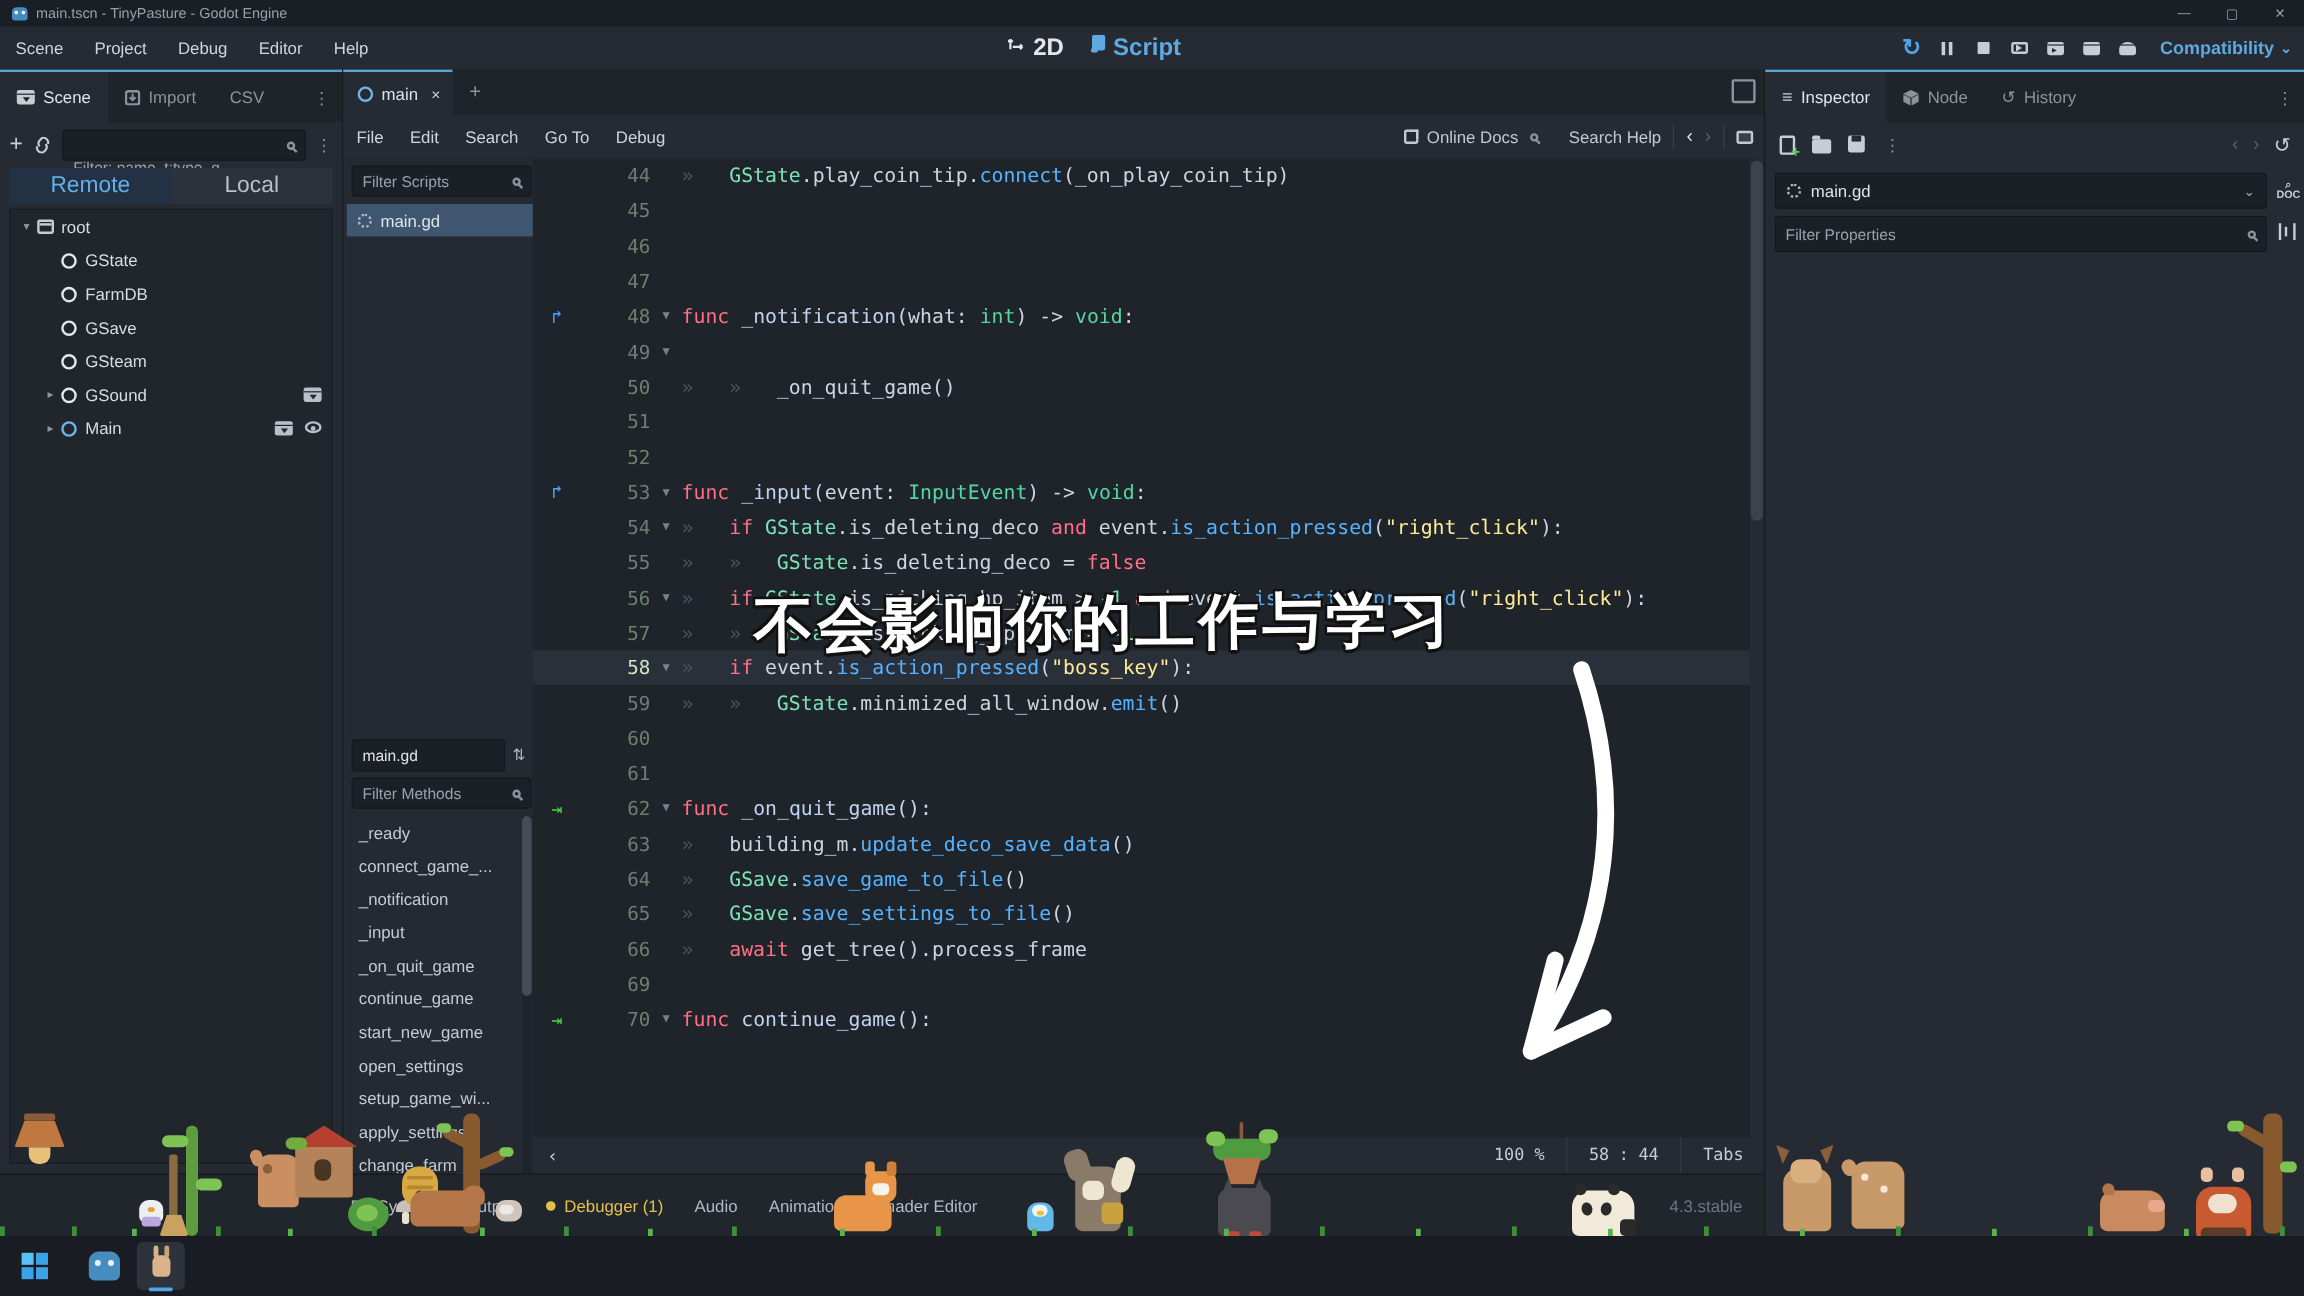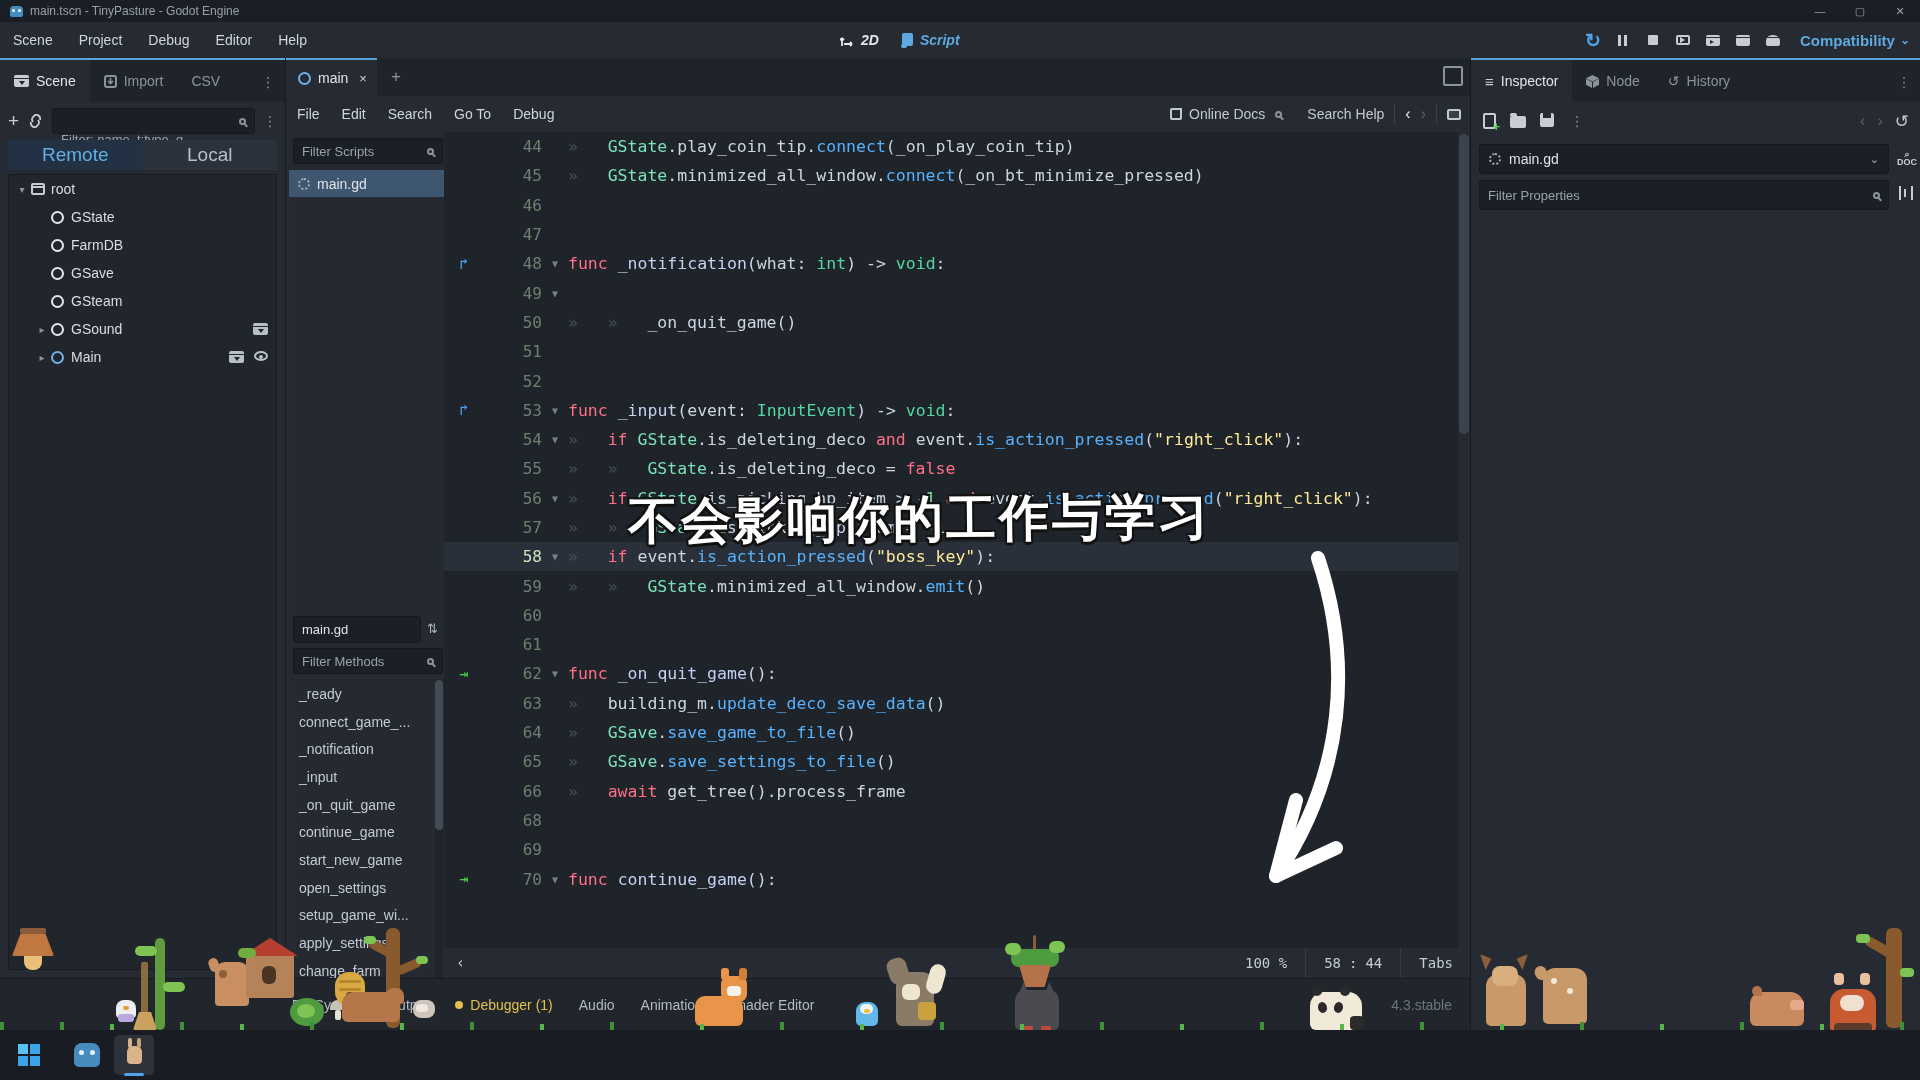--- a/index.html
+++ b/index.html
@@ -10,21 +10,21 @@
   #titlebar .glogo{width:13px;height:11px;background:#478cbf;border-radius:4px 4px 2px 2px;margin:0 7px 0 10px;position:relative;}
   #titlebar .glogo::before{content:"";position:absolute;left:2px;top:3px;width:3px;height:3px;background:#fff;border-radius:50%;}
   #titlebar .glogo::after{content:"";position:absolute;right:2px;top:3px;width:3px;height:3px;background:#fff;border-radius:50%;}
   #titlebar .ttl{font-size:12px;color:#9aa0a8;}
   .wbtns{position:absolute;right:0;top:0;height:22px;display:flex;}
   .wbtn{width:40px;height:22px;display:flex;align-items:center;justify-content:center;color:#9aa0a8;font-size:11px;}
   
   #menubar{position:absolute;left:0;top:22px;width:1920px;height:36px;background:#262b33;display:flex;align-items:center;}
   .menu-item{font-size:14px;color:#cfd5dc;padding:6px 13px;cursor:default;}
   #wsswitch{position:absolute;left:840px;top:22px;height:36px;display:flex;align-items:center;gap:22px;}
-  .ws{display:flex;align-items:flex-end;gap:6px;font-size:14px;font-weight:bold;color:#e3e7ec;font-style:italic;}
+  .ws{display:flex;align-items:flex-start;gap:6px;font-size:20px;font-weight:bold;color:#e3e7ec;}
   .ws.active{color:#5ea9e0;}
   #runbar{position:absolute;right:10px;top:24px;height:32px;display:flex;align-items:center;gap:4px;}
   .runbtn{width:26px;height:26px;display:flex;align-items:center;justify-content:center;border-radius:3px;}
   .ico-pause{width:9px;height:11px;border-left:3px solid #c8cdd3;border-right:3px solid #c8cdd3;}
   .ico-stop{width:10px;height:10px;background:#c8cdd3;border-radius:1px;}
   .ico-mon{width:14px;height:10px;border:2px solid #c8cdd3;border-radius:2px;position:relative;}
   .ico-mon::after{content:"";position:absolute;left:2px;top:0;border-left:5px solid #c8cdd3;border-top:3px solid transparent;border-bottom:3px solid transparent;}
   .ico-clap{width:14px;height:11px;background:#c8cdd3;border-radius:2px;position:relative;}
   .ico-clap::before{content:"";position:absolute;left:0;top:2px;width:14px;height:1.5px;background:#262b33;}
   .ico-clap2::after{content:"";position:absolute;left:4px;top:5px;border-left:4px solid #262b33;border-top:2.5px solid transparent;border-bottom:2.5px solid transparent;}
@@ -362,21 +362,21 @@
         <div class="mitem">apply_settings</div>
         <div class="mitem">change_farm_to</div>
       </div>
     <div class="mscroll">
         <div class="mthumb"></div>
       </div>
   </div>
 
   <div id="code">
       <div class="crow"><div class="cg"></div><div class="lnum">44</div><div class="fold"></div><div class="ctext"><span class="ind">»</span><span class="tk-c">GState</span><span>.play_coin_tip.</span><span class="tk-m">connect</span><span>(_on_play_coin_tip)</span></div></div>
-      <div class="crow"><div class="cg"></div><div class="lnum">45</div><div class="fold"></div><div class="ctext"><span class="ind">»</span><span class="tk-c">GState</span><span>.minimized_all_window.</span><span class="tk-m">connect</span><span>(_on_bt_minimize_pressed)</span></div></div>
+      <div class="crow"><div class="cg"></div><div class="lnum">45</div><div class="fold"></div></div>
       <div class="crow"><div class="cg"></div><div class="lnum">46</div><div class="fold"></div><div class="ctext"></div></div>
       <div class="crow"><div class="cg"></div><div class="lnum">47</div><div class="fold"></div><div class="ctext"></div></div>
       <div class="crow"><div class="cg ov">↱</div><div class="lnum">48</div><div class="fold">▼</div><div class="ctext"><span class="tk-k">func</span><span> </span><span class="tk-d">_notification</span><span>(what: </span><span class="tk-t">int</span><span>) -&gt; </span><span class="tk-t">void</span><span>:</span></div></div>
       <div class="crow"><div class="cg"></div><div class="lnum">49</div><div class="fold">▼</div></div>
       <div class="crow"><div class="cg"></div><div class="lnum">50</div><div class="fold"></div><div class="ctext"><span class="ind">»</span><span class="ind">»</span><span>_on_quit_game()</span></div></div>
       <div class="crow"><div class="cg"></div><div class="lnum">51</div><div class="fold"></div><div class="ctext"></div></div>
       <div class="crow"><div class="cg"></div><div class="lnum">52</div><div class="fold"></div><div class="ctext"></div></div>
       <div class="crow"><div class="cg ov">↱</div><div class="lnum">53</div><div class="fold">▼</div><div class="ctext"><span class="tk-k">func</span><span> </span><span class="tk-d">_input</span><span>(event: </span><span class="tk-t">InputEvent</span><span>) -&gt; </span><span class="tk-t">void</span><span>:</span></div></div>
       <div class="crow"><div class="cg"></div><div class="lnum">54</div><div class="fold">▼</div><div class="ctext"><span class="ind">»</span><span class="tk-k">if</span><span> </span><span class="tk-c">GState</span><span>.is_deleting_deco </span><span class="tk-k">and</span><span> event.</span><span class="tk-m">is_action_pressed</span><span>(</span><span class="tk-s">"right_click"</span><span>):</span></div></div>
       <div class="crow"><div class="cg"></div><div class="lnum">55</div><div class="fold"></div><div class="ctext"><span class="ind">»</span><span class="ind">»</span><span class="tk-c">GState</span><span>.is_deleting_deco = </span><span class="tk-k">false</span></div></div>
@@ -384,21 +384,20 @@
       <div class="crow"><div class="cg"></div><div class="lnum">57</div><div class="fold"></div><div class="ctext"><span class="ind">»</span><span class="ind">»</span><span class="tk-c">GState</span><span>.is_picking_hp_item = </span><span class="tk-n">-1</span></div></div>
       <div class="crow cur"><div class="cg"></div><div class="lnum">58</div><div class="fold">▼</div><div class="ctext"><span class="ind">»</span><span class="tk-k">if</span><span> event.</span><span class="tk-m">is_action_pressed</span><span>(</span><span class="tk-s">"boss_key"</span><span>):</span></div></div>
       <div class="crow"><div class="cg"></div><div class="lnum">59</div><div class="fold"></div><div class="ctext"><span class="ind">»</span><span class="ind">»</span><span class="tk-c">GState</span><span>.minimized_all_window.</span><span class="tk-m">emit</span><span>()</span></div></div>
       <div class="crow"><div class="cg"></div><div class="lnum">60</div><div class="fold"></div><div class="ctext"></div></div>
       <div class="crow"><div class="cg"></div><div class="lnum">61</div><div class="fold"></div><div class="ctext"></div></div>
       <div class="crow"><div class="cg cn">⇥</div><div class="lnum">62</div><div class="fold">▼</div><div class="ctext"><span class="tk-k">func</span><span> </span><span class="tk-d">_on_quit_game</span><span>():</span></div></div>
       <div class="crow"><div class="cg"></div><div class="lnum">63</div><div class="fold"></div><div class="ctext"><span class="ind">»</span><span>building_m.</span><span class="tk-m">update_deco_save_data</span><span>()</span></div></div>
       <div class="crow"><div class="cg"></div><div class="lnum">64</div><div class="fold"></div><div class="ctext"><span class="ind">»</span><span class="tk-c">GSave</span><span>.</span><span class="tk-m">save_game_to_file</span><span>()</span></div></div>
       <div class="crow"><div class="cg"></div><div class="lnum">65</div><div class="fold"></div><div class="ctext"><span class="ind">»</span><span class="tk-c">GSave</span><span>.</span><span class="tk-m">save_settings_to_file</span><span>()</span></div></div>
       <div class="crow"><div class="cg"></div><div class="lnum">66</div><div class="fold"></div><div class="ctext"><span class="ind">»</span><span class="tk-k">await</span><span> get_tree().process_frame</span></div></div>
-      <div class="crow"><div class="cg"></div><div class="lnum">68</div><div class="fold"></div><div class="ctext"></div></div>
       <div class="crow"><div class="cg"></div><div class="lnum">69</div><div class="fold"></div><div class="ctext"></div></div>
       <div class="crow"><div class="cg cn">⇥</div><div class="lnum">70</div><div class="fold">▼</div><div class="ctext"><span class="tk-k">func</span><span> </span><span class="tk-d">continue_game</span><span>():</span></div></div>
     </div>
   <div id="code-scroll">
       <div id="code-thumb"></div>
     </div>
 
   <div id="code-status">
     <span class="lchev">‹</span>
     <div id="cs-right">

